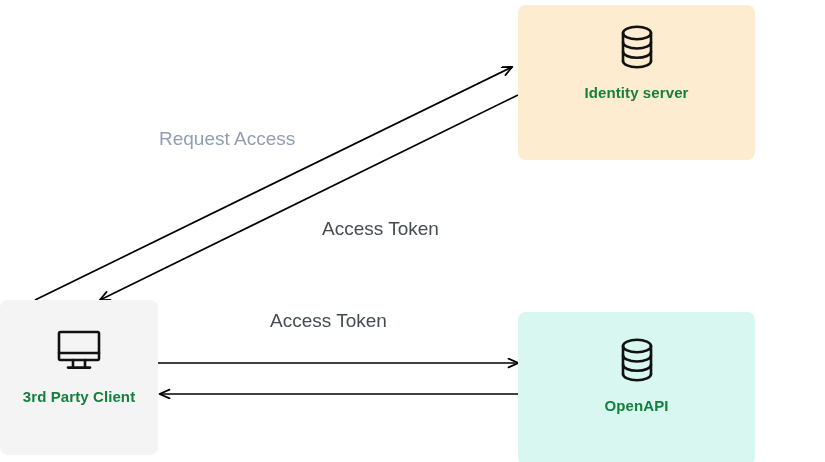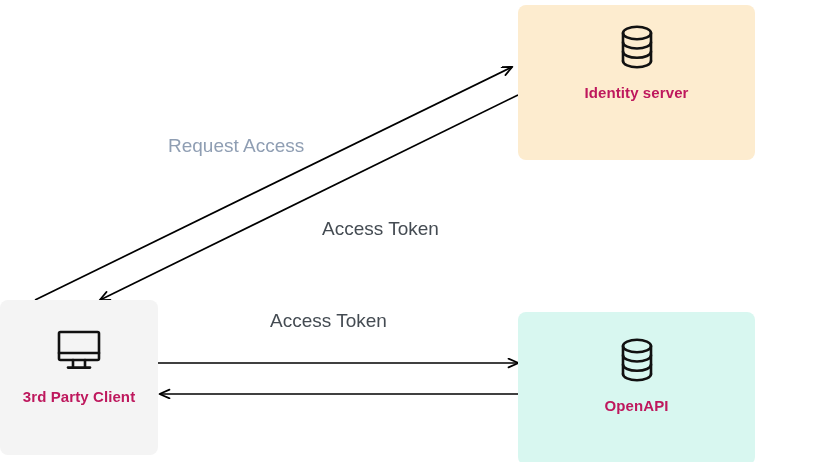--- a/index.html
+++ b/index.html
@@ -24,21 +24,21 @@
     align-items: center;
   }
   .node-icon {
     display: block;
     line-height: 0;
   }
   .node-label {
     font-family: "Liberation Sans", sans-serif;
     font-weight: bold;
     font-size: 15px;
-    color: #be185d;
+    color: #15803d;
     letter-spacing: 0.1px;
     white-space: nowrap;
     text-align: center;
   }
 
   
   #node-identity-server {
     left: 518px;
     top: 5px;
     width: 237px;
@@ -78,24 +78,23 @@
     pointer-events: none;
   }
 
   .edge-label {
     position: absolute;
     font-family: "Liberation Sans", sans-serif;
     font-size: 19px;
     white-space: nowrap;
   }
   #label-request-access {
-    left: 168px;
+    left: 159px;
     top: 128px;
     color: #8f9eb3;
-    margin-top: 7px;
   }
   #label-access-token-top {
     left: 322px;
     top: 218px;
     color: #444b52;
   }
   #label-access-token-bottom {
     left: 270px;
     top: 310px;
     color: #444b52;

